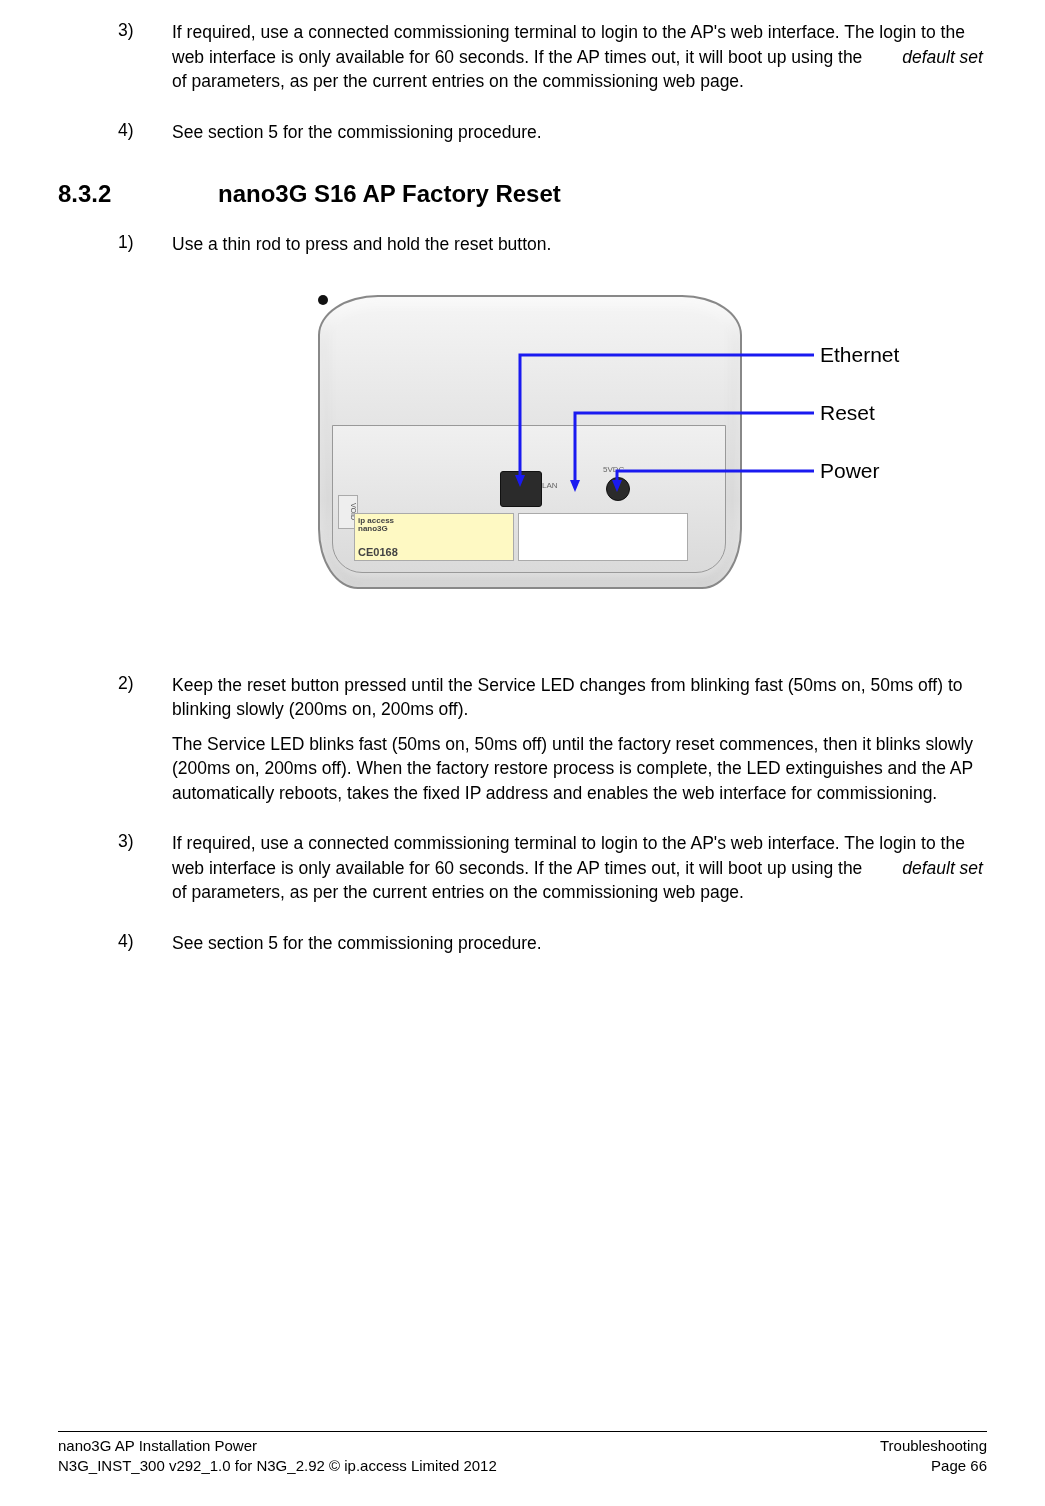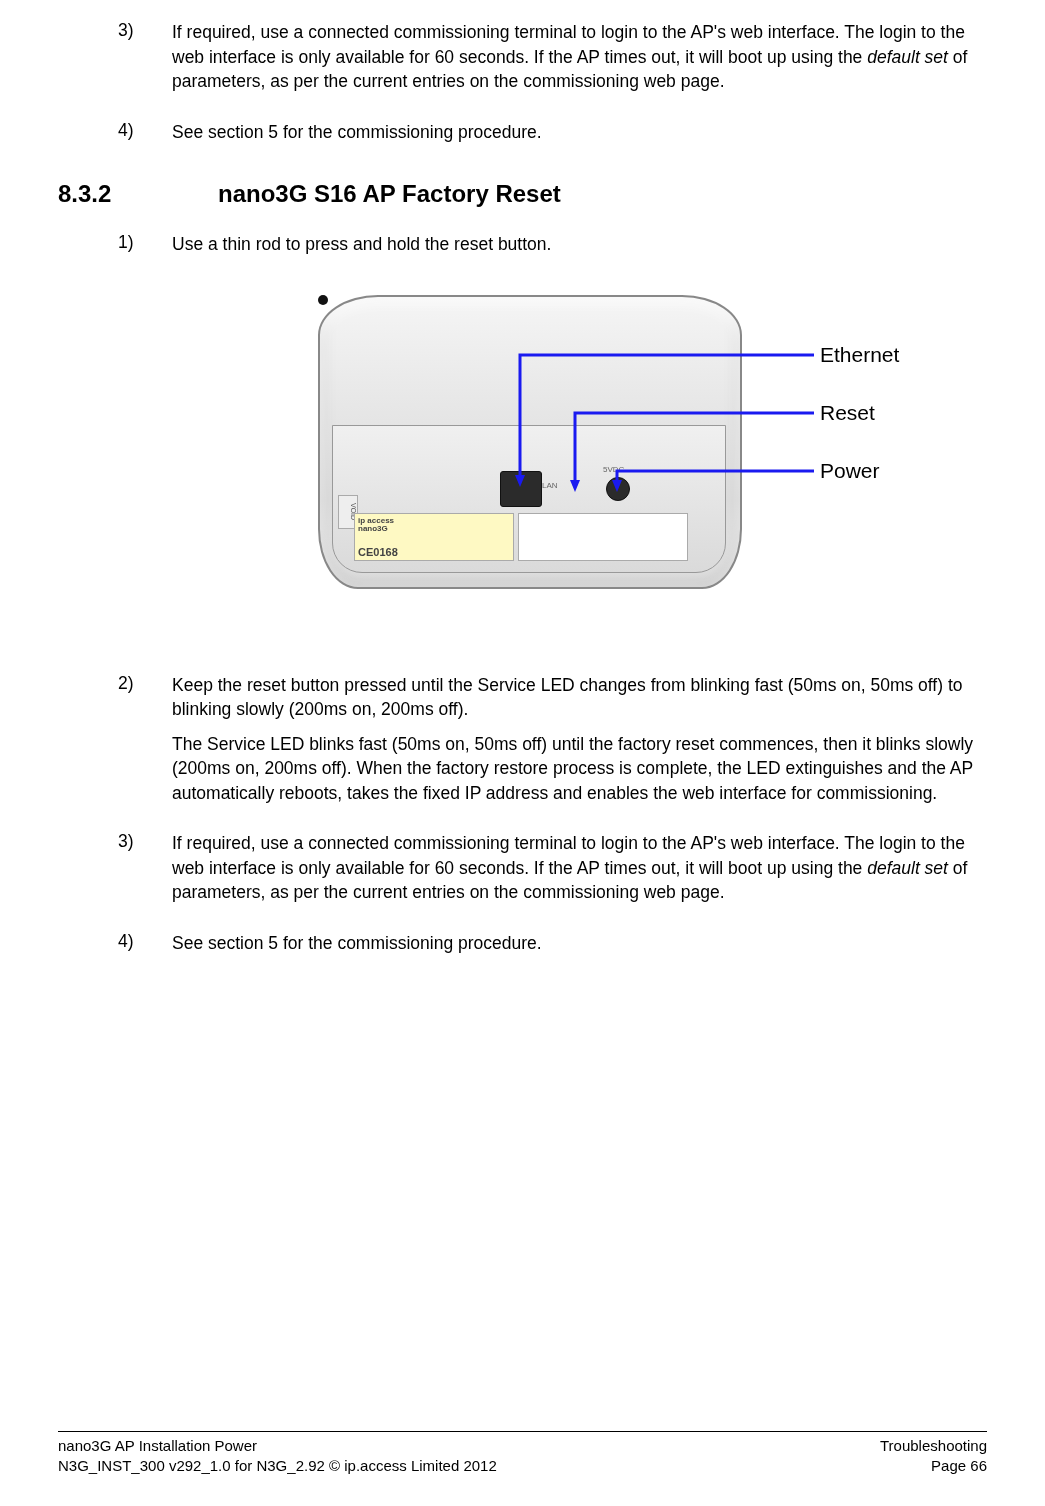--- a/index.html
+++ b/index.html
@@ -45,21 +45,21 @@
     font-size: 24px;
     width: 120px;
     flex-shrink: 0;
     margin-left: -30px;
     padding-left: 30px;
   }
   .h2-title {
     font-weight: bold;
     font-size: 24px;
   }
-  .italic { font-style: italic; }
+  .italic { font-style: italic; margin-left: 35px; }
   .figure-wrap {
     margin: 18px 0 38px 0;
     position: relative;
     height: 350px;
   }
   .device {
     position: absolute;
     left: 260px;
     top: 10px;
     width: 420px;

